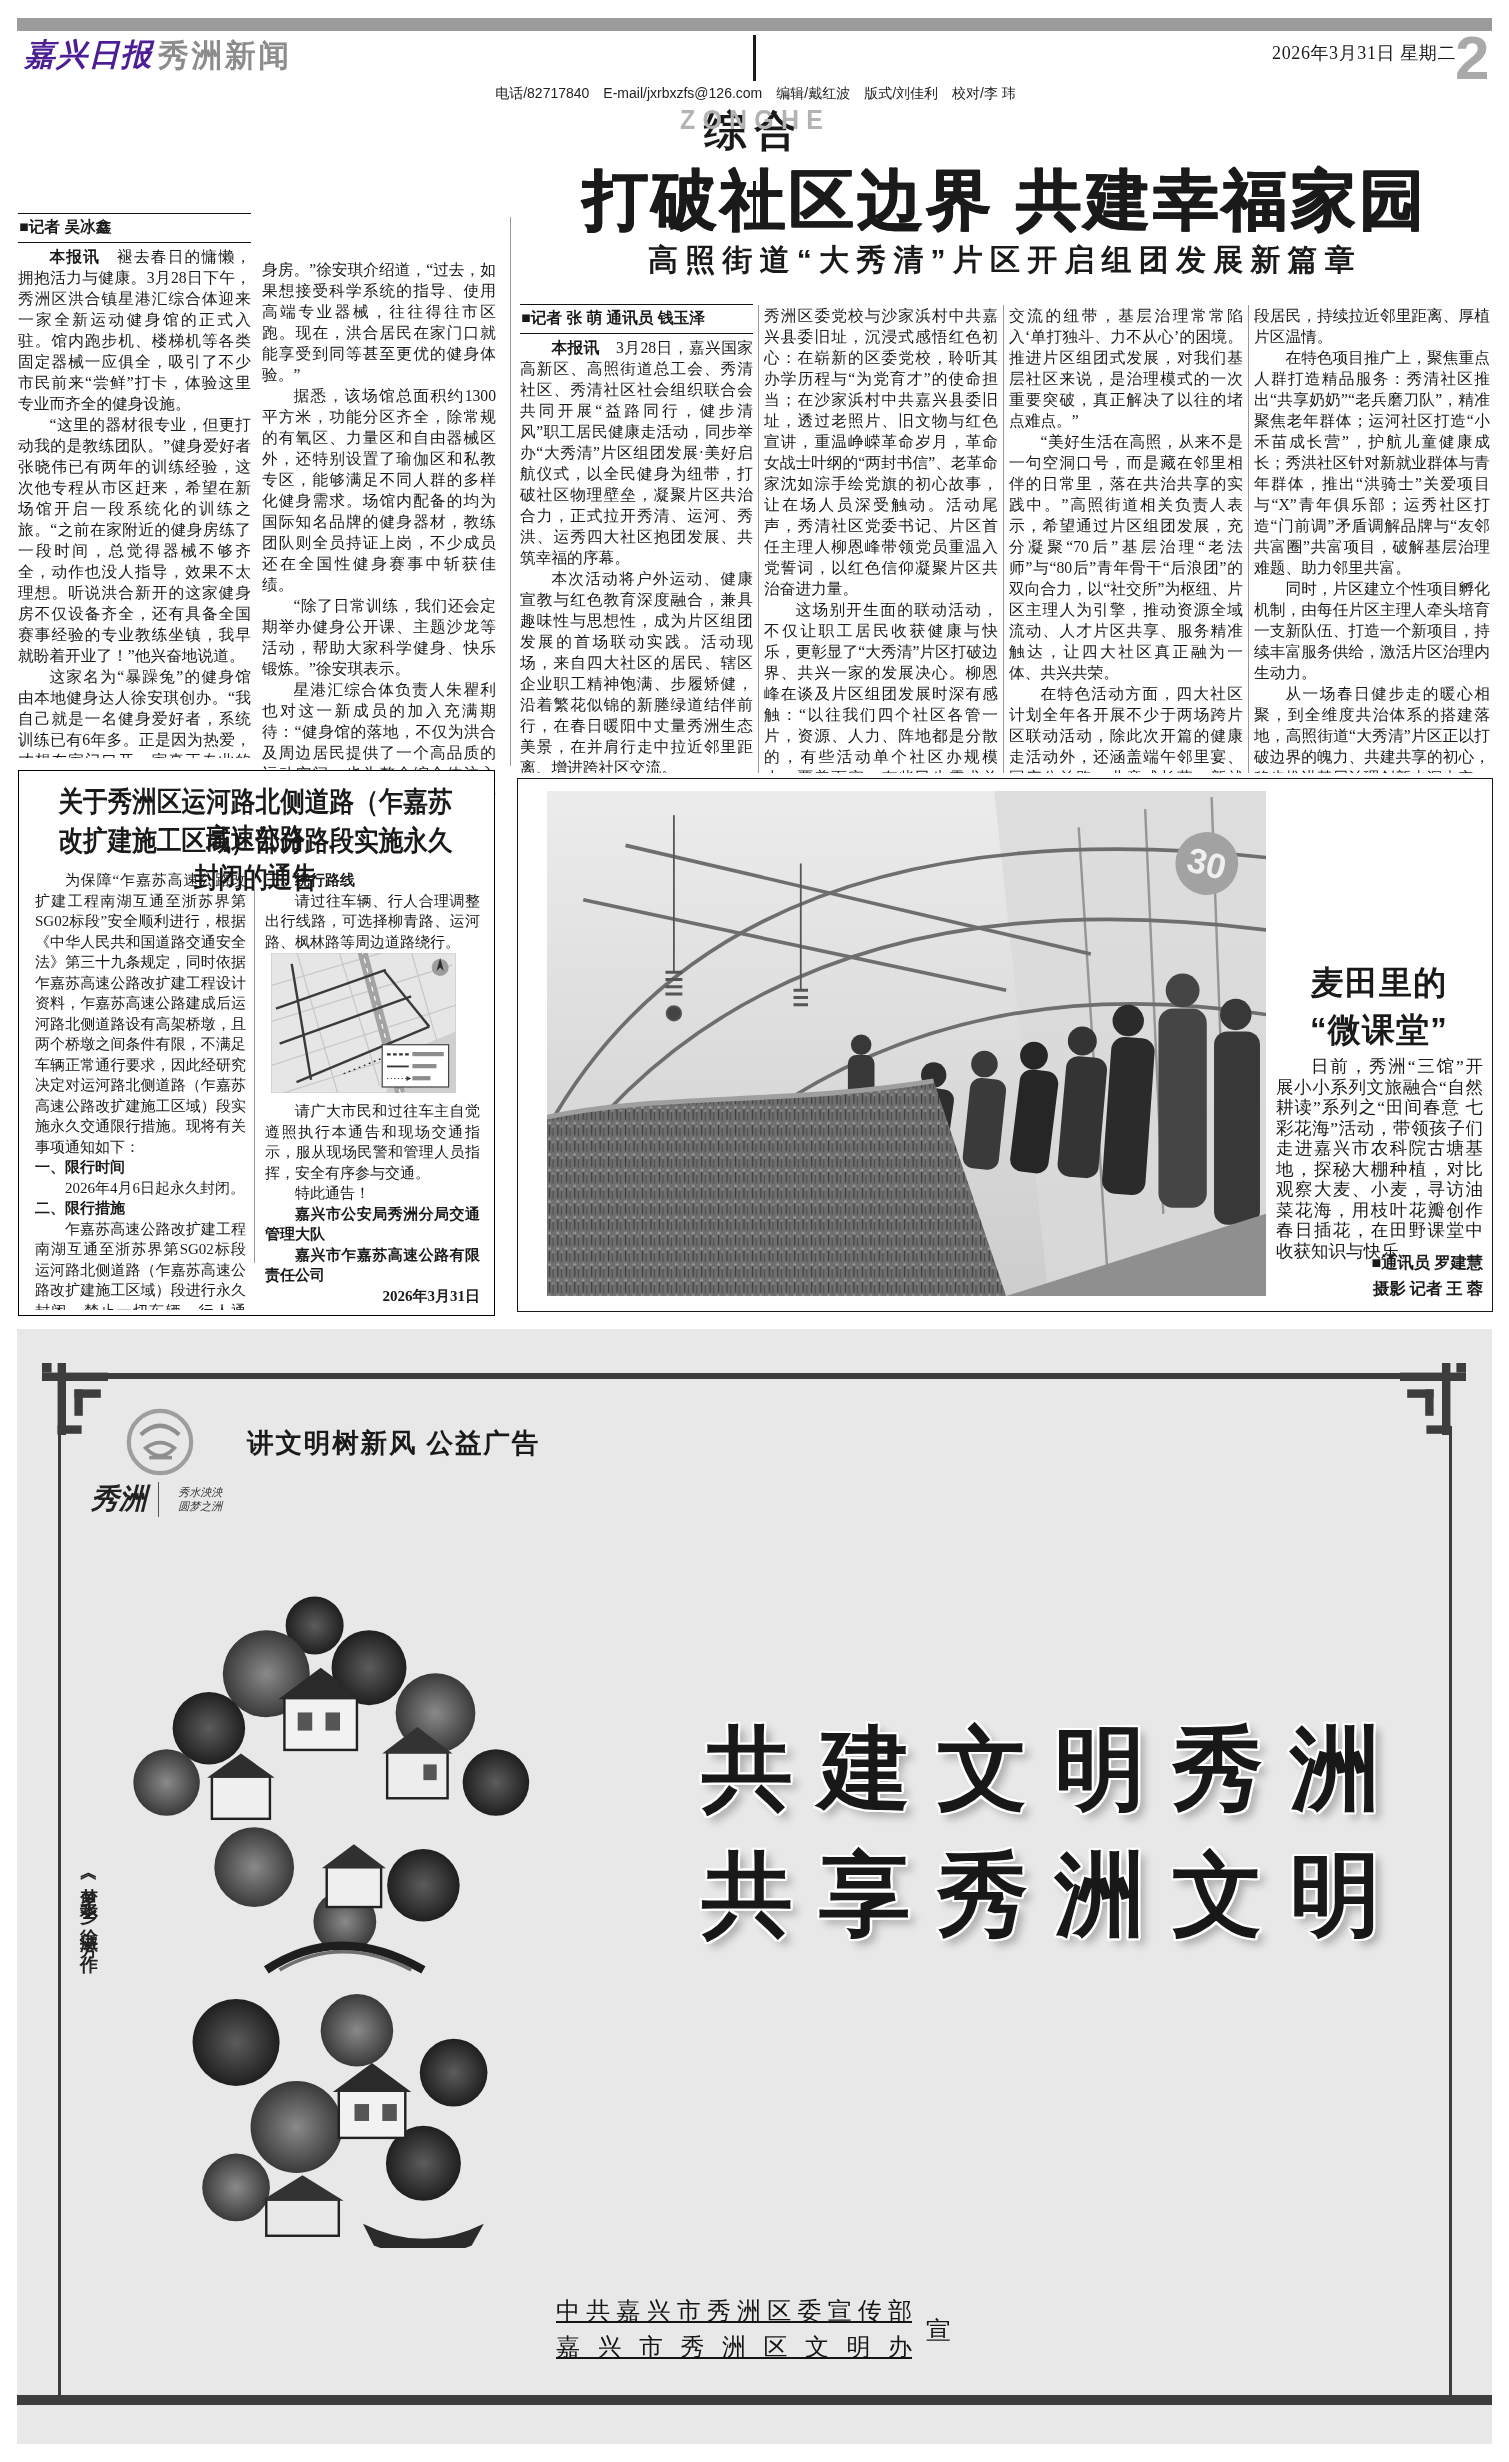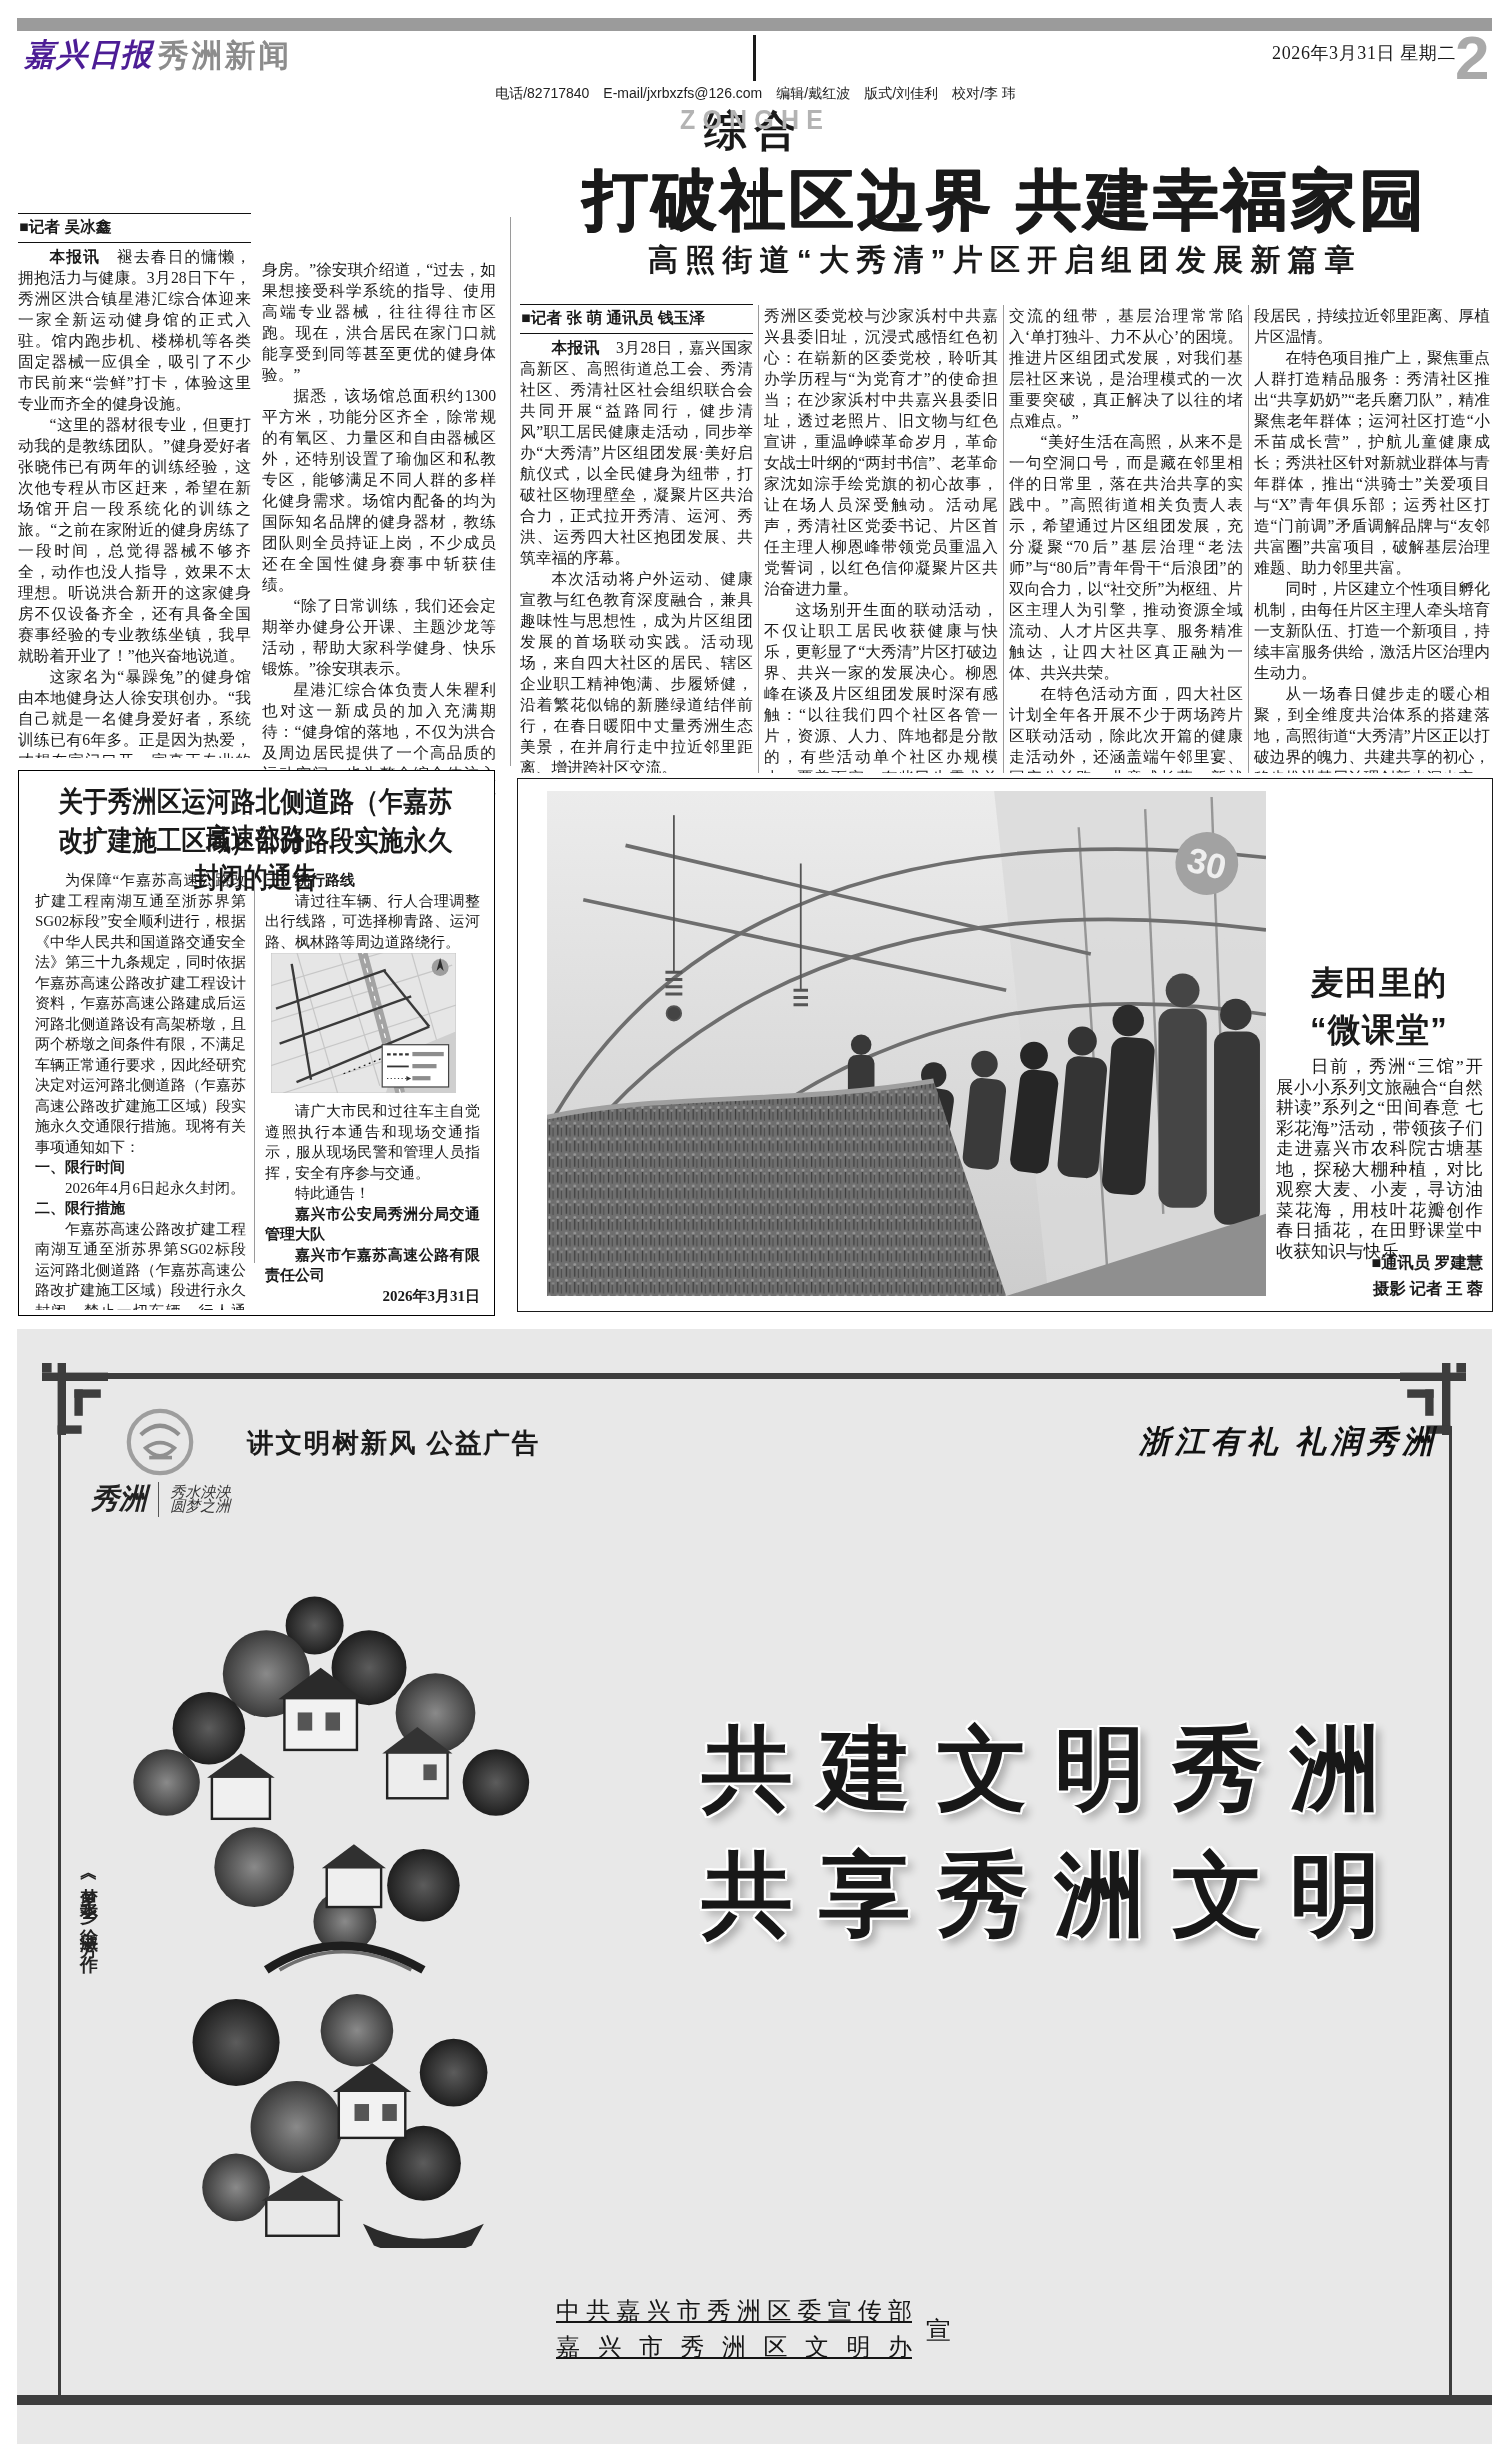--- a/index.html
+++ b/index.html
@@ -53,21 +53,21 @@
   .ad-bg{left:17px;top:1329px;width:1475px;height:1115px;background:#e8e8e8;}
   .frame-line-top{left:101px;top:1373px;width:1306px;height:6px;background:#3d3d3d;}
   .frame-side{top:1426px;width:3px;height:970px;background:#3d3d3d;}
   .frame-bottom{left:17px;top:2395px;width:1475px;height:9.7px;background:#3d3d3d;}
   .psa-label{left:211px;top:1425px;font-size:26.6px;font-weight:800;font-family:"Liberation Sans",sans-serif;letter-spacing:1.8px;margin-left:36px;}
   .calligraphy{left:1051px;top:1421px;width:387px;text-align:right;font-size:31px;font-weight:bold;
                font-style:italic;letter-spacing:4.8px;color:#111;}
   .seal-row{left:91px;top:1480px;display:flex;align-items:center;gap:11px;}
   .seal-name{font-size:28px;font-weight:bold;font-style:italic;color:#222;}
   .seal-div{width:1.2px;height:35px;background:#555;}
-  .seal-tag{font-size:15px;line-height:14.5px;color:#333;font-style:italic;}
+  .seal-tag{font-size:11px;line-height:14.5px;color:#333;font-style:italic;margin-left:8px;}
   .slogan{left:665px;width:779px;text-align:center;font-size:91px;font-weight:900;
           font-family:"Liberation Sans",sans-serif;letter-spacing:26.6px;color:#181818;
           text-shadow:2.4px 0 0 #fff,-2.4px 0 0 #fff,0 2.4px 0 #fff,0 -2.4px 0 #fff,1.8px 1.8px 0 #fff,-1.8px 1.8px 0 #fff,1.8px -1.8px 0 #fff,-1.8px -1.8px 0 #fff,6px 6px 8.5px rgba(0,0,0,.28);}
   .artwork-caption{left:77px;top:1867px;height:338px;writing-mode:vertical-rl;font-size:18px;
                    letter-spacing:6px;color:#222;font-weight:600;}
   .credits{left:556px;top:2293px;width:356px;font-size:24px;line-height:36px;color:#151515;
            text-align:justify;font-family:"Liberation Sans",sans-serif;text-decoration:underline;}
   .credits div{text-align:justify;text-align-last:justify;}
   .credit-suffix{left:926px;top:2314px;font-size:25px;font-family:"Liberation Sans",sans-serif;color:#151515;}
 </style>
@@ -316,21 +316,20 @@
     </g>
   </svg>
 
   <svg class="abs" style="left:124px;top:1406px;" width="72" height="72" viewBox="0 0 120 120">
     <circle cx="60" cy="60" r="52" fill="none" stroke="#9e9e9e" stroke-width="7"></circle>
     <path d="M28,48 Q60,18 92,48" fill="none" stroke="#8f8f8f" stroke-width="7"></path>
     <path d="M36,70 Q60,52 84,70 Q60,96 36,70 Z" fill="none" stroke="#8f8f8f" stroke-width="6"></path>
     <line x1="42" y1="86" x2="80" y2="86" stroke="#8f8f8f" stroke-width="6"></line>
   </svg>
   <div class="abs psa-label">讲文明树新风 公益广告</div>
-  <div class="abs calligraphy">浙江有礼 礼润秀洲</div>
 
   <div class="abs seal-row">
     <div class="seal-name">秀洲</div>
     <div class="seal-div"></div>
     <div class="seal-tag">
       <div>秀水泱泱</div>
       <div>圆梦之洲</div>
     </div>
   </div>
 

